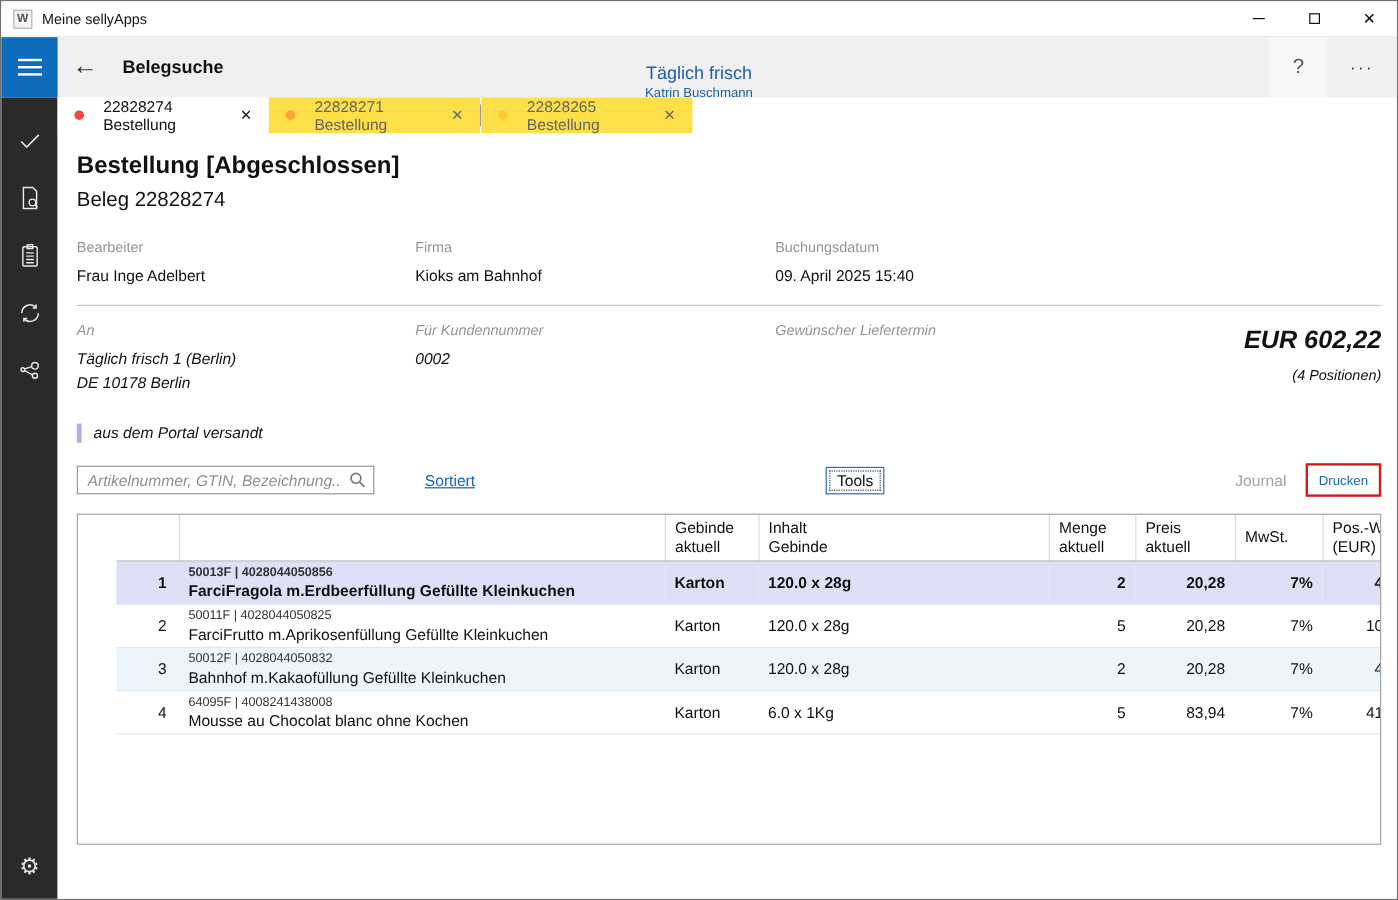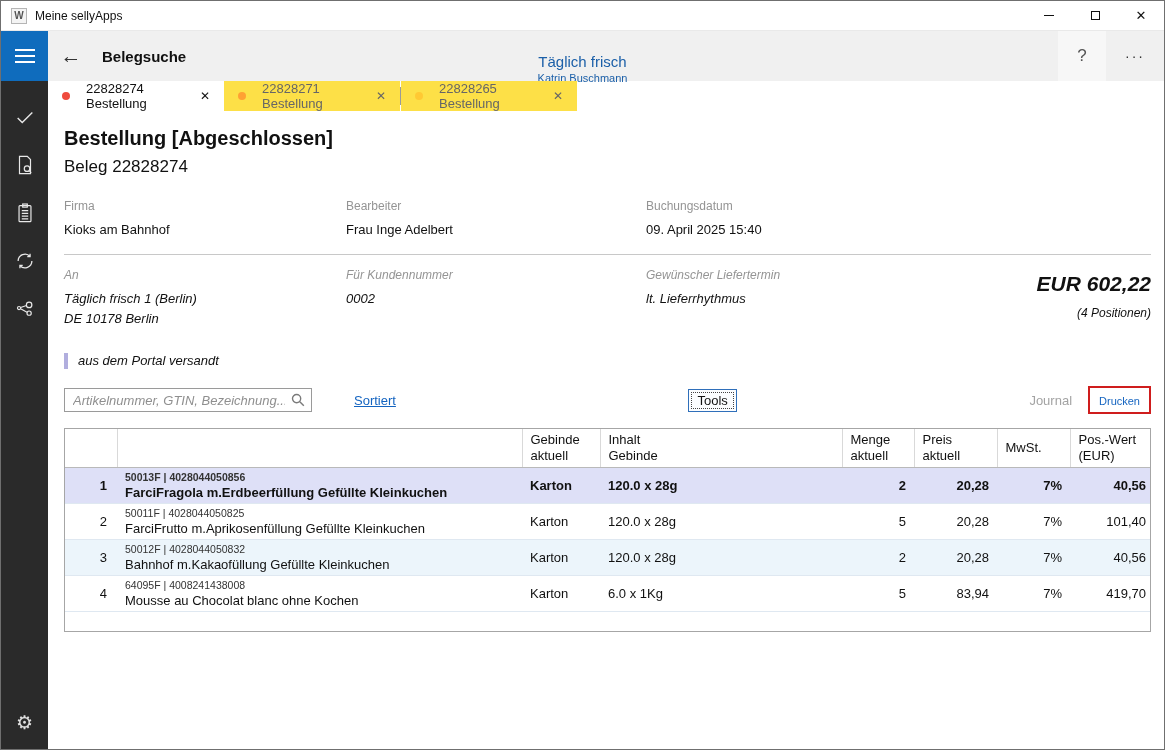--- a/index.html
+++ b/index.html
@@ -72,21 +72,21 @@
   .search-input::placeholder { color:#8f8f8f; font-style:italic;}
   .search-icon { position:absolute; right:6px; top:4px;}
   .link-sortiert { margin-left:42px; font-size:13px; color:#1464c0; text-decoration:underline; cursor:pointer;}
   .flex-sp { flex:1; }
   .tools-btn { border:1px solid #2f6fba; background:#fbfdff; padding:3px 8px; font-size:13px; color:#111;
     outline:1px dotted #444; outline-offset:-4px; cursor:pointer; font-family:"Liberation Sans", sans-serif;}
   .journal-label { font-size:13px; color:#a3a3a3; margin-right:16px;}
   .drucken-box { border:2px solid #cf1d1d; padding:3px 9px; cursor:pointer;}
   .drucken-label { font-size:11px; color:#1464c0;text-align:center;}
   
-  .table-wrap { margin-top:15px; border:1px solid #a6a6a6; height:204px; overflow:hidden;}
+  .table-wrap { margin-top:15px; border:1px solid #a6a6a6; height:276px; overflow:hidden;padding-left:32px;}
   table { width:100%; border-collapse:collapse; table-layout:fixed; font-size:13px; color:#111;}
   th { font-weight:normal; text-align:left; vertical-align:top; padding:3px 8px; height:38px;
     border-right:1px solid #d9d9d9; border-bottom:1px solid #b9b9b9; white-space:pre-line; line-height:16px;}
   th:last-child { border-right:none;}
   th.v-mid { vertical-align:middle;}
   td { padding:2px 8px; height:36px; border-bottom:1px solid #dfe8f1; vertical-align:middle;}
   td.cell-num { text-align:right; padding-right:10px;}
   td.cell-right { text-align:right;}
   .art-code { font-size:10.5px; color:#333; line-height:13px;}
   .art-name { font-size:13px; line-height:17px;}
@@ -203,26 +203,26 @@
           <span class="tab-close">✕</span>
         </div>
       </div>
 
       <div class="content">
         <div class="doc-title">Bestellung [Abgeschlossen]</div>
         <div class="doc-subtitle">Beleg 22828274</div>
 
         <div class="fields-grid">
           <div>
+            <div class="field-label">Bearbeiter</div>
+            <div class="field-value">Frau Inge Adelbert</div>
+          </div>
+          <div>
             <div class="field-label">Firma</div>
             <div class="field-value">Kioks am Bahnhof</div>
-          </div>
-          <div>
-            <div class="field-label">Bearbeiter</div>
-            <div class="field-value">Frau Inge Adelbert</div>
           </div>
           <div>
             <div class="field-label">Buchungsdatum</div>
             <div class="field-value">09. April 2025 15:40</div>
           </div>
         </div>
 
         <div class="divider"></div>
 
         <div class="row2-wrap">
@@ -231,21 +231,20 @@
               <div class="field-label">An</div>
               <div class="field-value">Täglich frisch 1 (Berlin)</div>
               <div class="field-value">DE 10178 Berlin</div>
             </div>
             <div>
               <div class="field-label">Für Kundennummer</div>
               <div class="field-value">0002</div>
             </div>
             <div>
               <div class="field-label">Gewünscher Liefertermin</div>
-              <div class="field-value">lt. Lieferrhythmus</div>
             </div>
           </div>
           <div class="total-block">
             <div class="total-amount">EUR 602,22</div>
             <div class="total-positions">(4 Positionen)</div>
           </div>
         </div>
 
         <div class="badge-row">
           <div class="badge-bar"></div>

